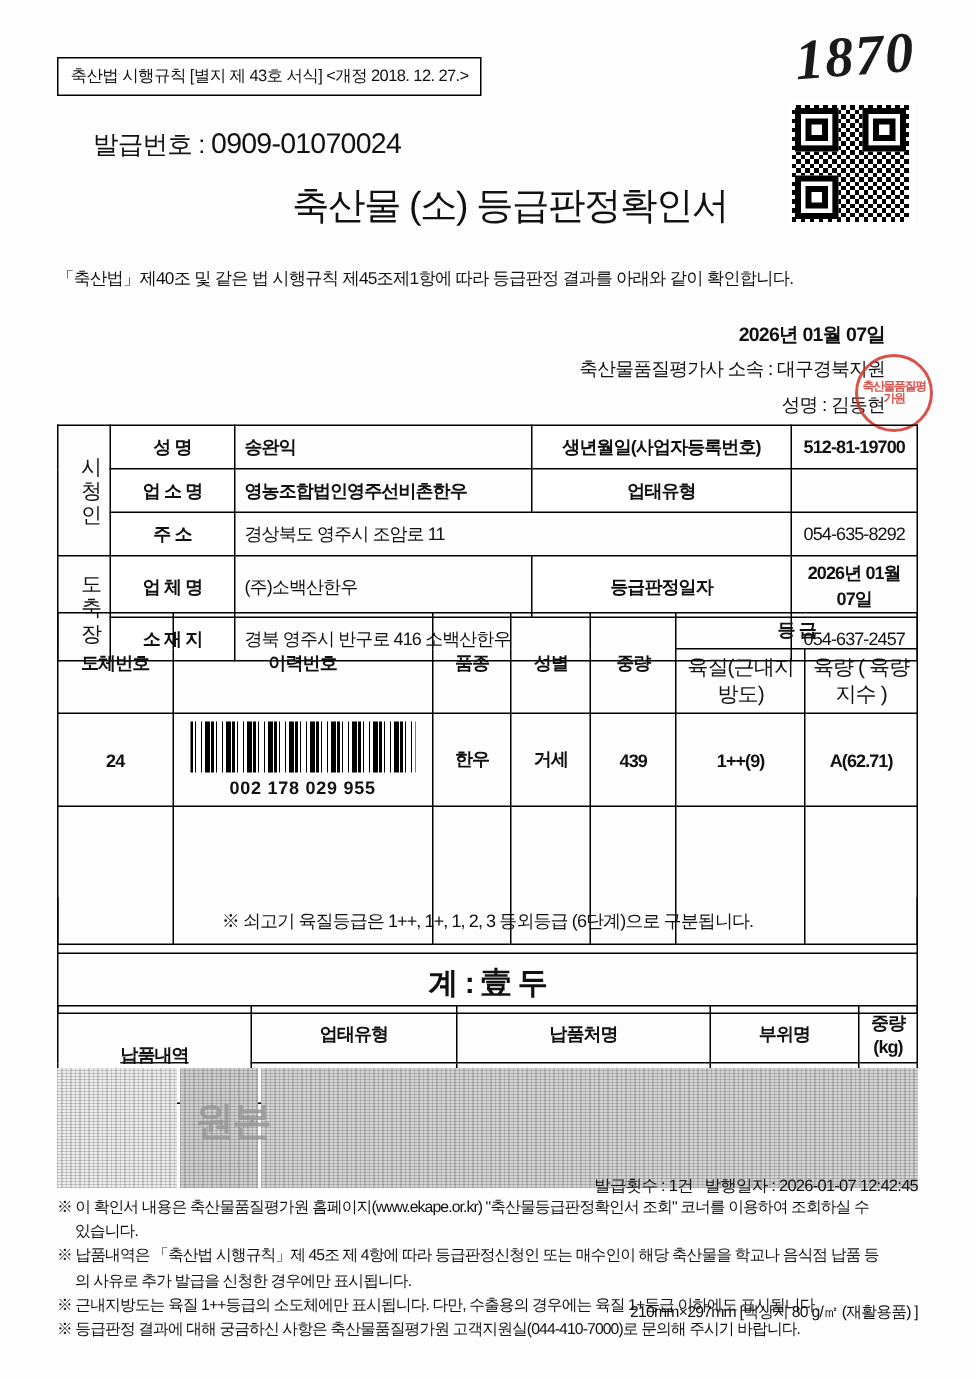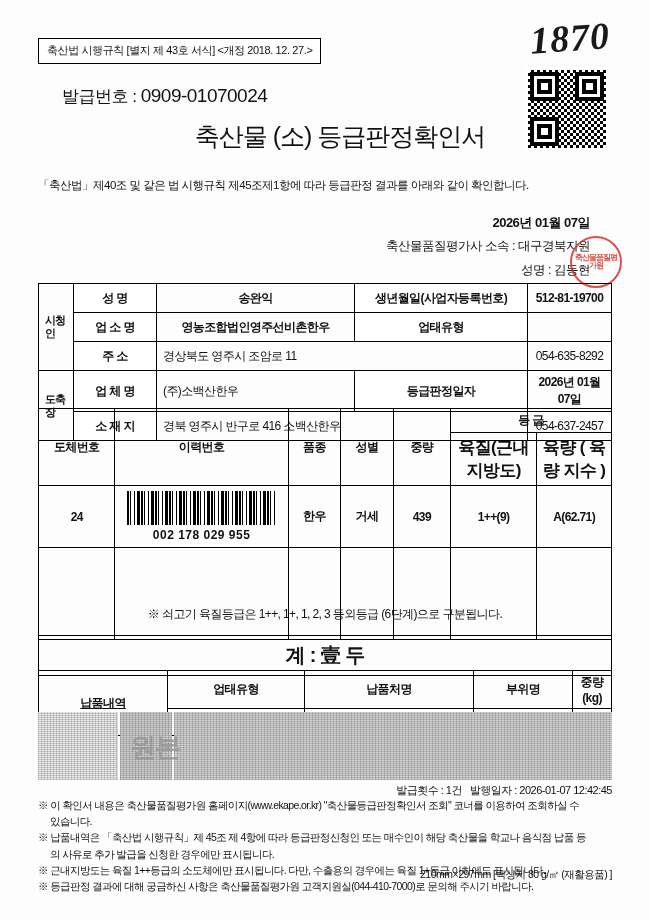--- a/index.html
+++ b/index.html
@@ -169,49 +169,49 @@
     padding: 3px 6px;
     height: 22px;
   }
   .lbl {
     text-align: center;
     font-weight: bold;
     background: #fff;
     white-space: nowrap;
   }
   .sidelbl {
-    text-align: left;
-    font-weight: bold;
+    text-align: right;
+    font-weight: normal;
     width: 22px;
     letter-spacing: -1px;
     line-height: 1.15;
-    font-size: 11px;
+    font-size: 14px;
   }
   .val-c { text-align: center; }
   .val-l { text-align: left; padding-left: 8px; }
-  .bold { font-weight: bold; text-align: center; }
+  .bold { font-weight: bold; }
 
   
   .grade-table {
     position: absolute;
     left: 38px;
     top: 408px;
     width: 574px;
     font-size: 12px;
     letter-spacing: -0.6px;
   }
   .grade-table td, .grade-table th {
     border: 1px solid #000;
     text-align: center;
     padding: 3px 4px;
     font-weight: bold;
     font-size: 12px;
   }
   .grade-table .hdr { height: 20px; }
-  .grade-table .sub { font-size: 17px; font-weight: bold; }
+  .grade-table .sub { font-size: 14px; font-weight: normal; }
   .big { font-size: 18px; font-weight: bold; }
   .barcode-cell { padding: 6px 4px 4px 4px; }
   .barcode {
     height: 34px;
     width: 150px;
     margin: 0 auto 3px auto;
     background: repeating-linear-gradient(
       90deg,
       #000 0 2px, #fff 2px 3px, #000 3px 4px, #fff 4px 7px,
       #000 7px 8px, #fff 8px 10px, #000 10px 13px, #fff 13px 14px
@@ -273,21 +273,21 @@
     width: 120px;
     text-decoration: underline;
   }
 
   
   .noise-band {
     position: absolute;
     left: 38px;
     top: 712px;
     width: 574px;
-    height: 68px;
+    height: 80px;
     overflow: hidden;
   }
   .noise-block {
     position: absolute;
     top: 0;
     bottom: 0;
     background-image:
       repeating-linear-gradient(0deg, rgba(0,0,0,.16) 0 1px, rgba(255,255,255,0) 1px 2px),
       repeating-linear-gradient(90deg, rgba(0,0,0,.14) 0 1px, rgba(255,255,255,0) 1px 3px);
     background-color: #d8d8d8;

